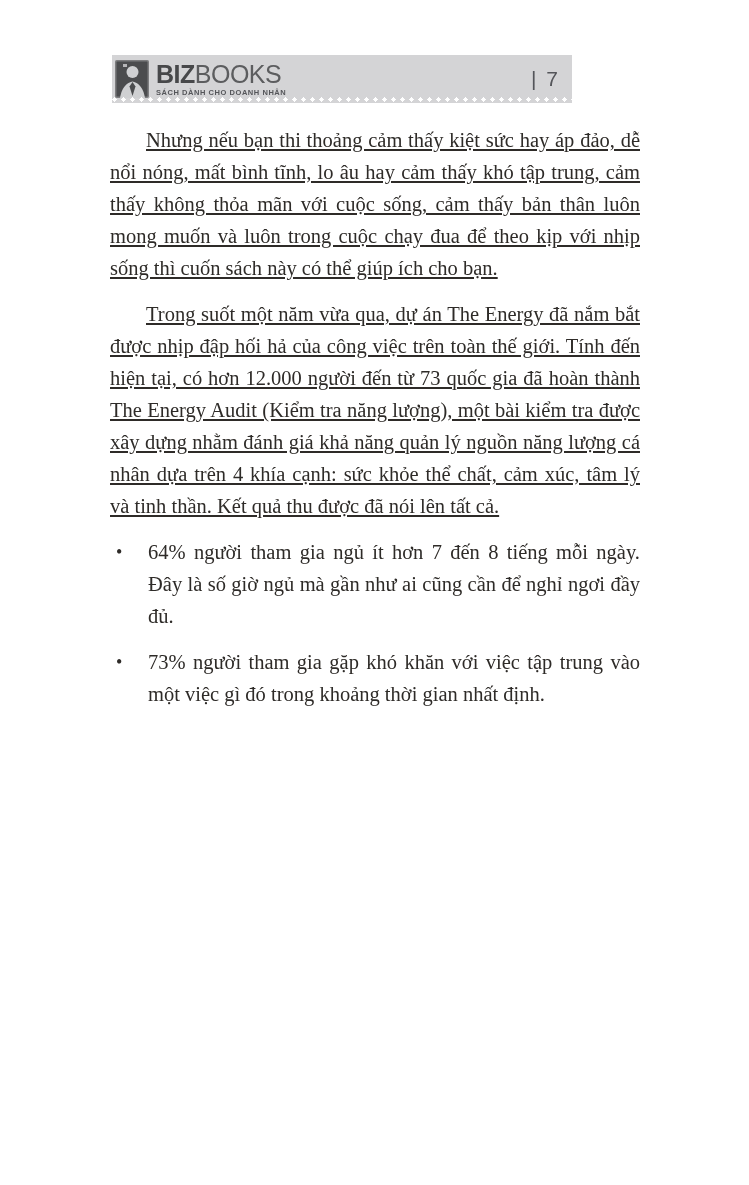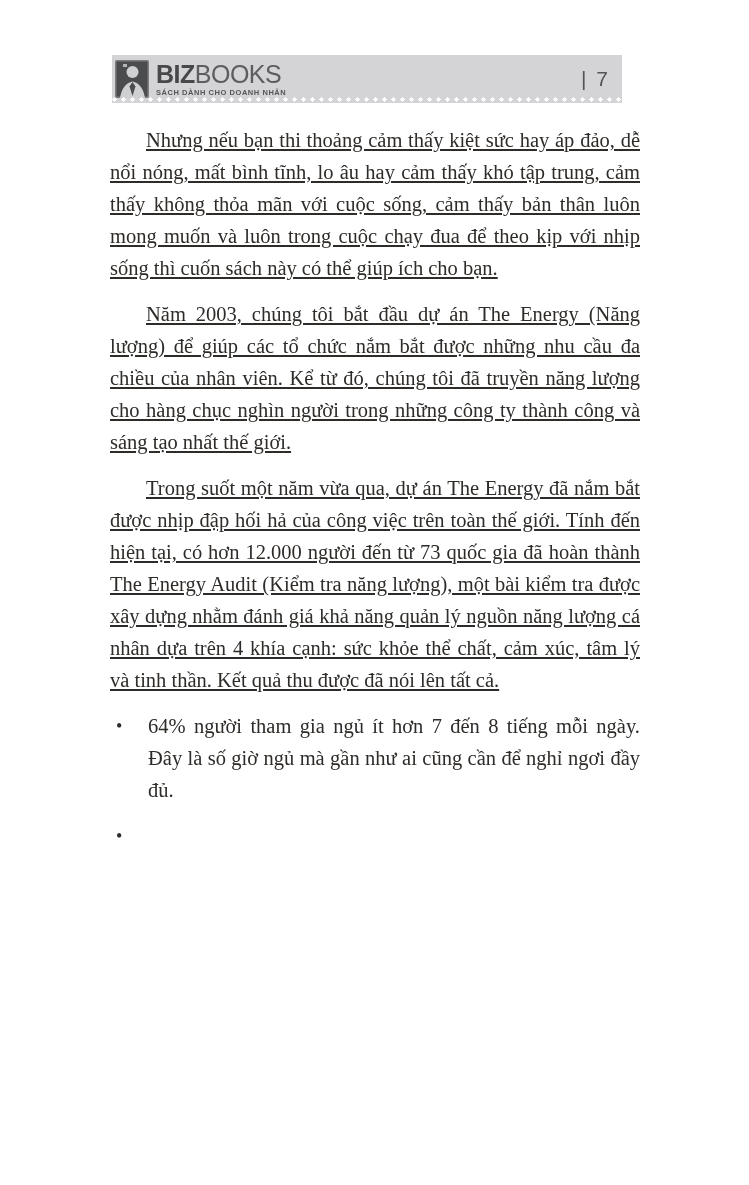--- a/index.html
+++ b/index.html
@@ -13,21 +13,21 @@
     position: relative;
     font-family: "Liberation Serif", "DejaVu Serif", serif;
     overflow: hidden;
   }
 
   
   .header-bar {
     position: absolute;
     left: 112px;
     top: 55px;
-    width: 510px;
+    width: 460px;
     height: 48px;
     background: #d4d4d6;
     display: flex;
     align-items: center;
     justify-content: space-between;
   }
   .header-bar::after {
     
     content: "";
     position: absolute;
@@ -137,24 +137,24 @@
         <span class="biz">BIZ</span><span class="books">BOOKS</span>
       </div>
       <div class="tagline">SÁCH DÀNH CHO DOANH NHÂN</div>
     </div>
   </div>
   <div class="page-number">| 7</div>
 </header>
 
 <main class="content">
   <p class="para indent">Nhưng nếu bạn thi thoảng cảm thấy kiệt sức hay áp đảo, dễ nổi nóng, mất bình tĩnh, lo âu hay cảm thấy khó tập trung, cảm thấy không thỏa mãn với cuộc sống, cảm thấy bản thân luôn mong muốn và luôn trong cuộc chạy đua để theo kịp với nhịp sống thì cuốn sách này có thể giúp ích cho bạn.</p>
-  <p class="para indent">Năm 2003, chúng tôi bắt đầu dự án The Energy (Năng lượng) để giúp các tổ chức nắm bắt được những nhu cầu đa chiều của nhân viên. Kể từ đó, chúng tôi đã truyền năng lượng cho hàng chục nghìn người trong những công ty thành công và sáng tạo nhất thế giới.</p>
   <p class="para indent">Trong suốt một năm vừa qua, dự án The Energy đã nắm bắt được nhịp đập hối hả của công việc trên toàn thế giới. Tính đến hiện tại, có hơn 12.000 người đến từ 73 quốc gia đã hoàn thành The Energy Audit (Kiểm tra năng lượng), một bài kiểm tra được xây dựng nhằm đánh giá khả năng quản lý nguồn năng lượng cá nhân dựa trên 4 khía cạnh: sức khỏe thể chất, cảm xúc, tâm lý và tinh thần. Kết quả thu được đã nói lên tất cả.</p>
   <ul class="bullets">
     <li class="bullet">
       <span class="marker">•</span>
       <span class="btext">64% người tham gia ngủ ít hơn 7 đến 8 tiếng mỗi ngày. Đây là số giờ ngủ mà gần như ai cũng cần để nghỉ ngơi đầy đủ.</span>
     </li>
     <li class="bullet">
       <span class="marker">•</span>
+      <span class="btext">73% người tham gia gặp khó khăn với việc tập trung vào một việc gì đó trong khoảng thời gian nhất định.</span>
     </li>
   </ul>
 </main>
 
 </body></html>

